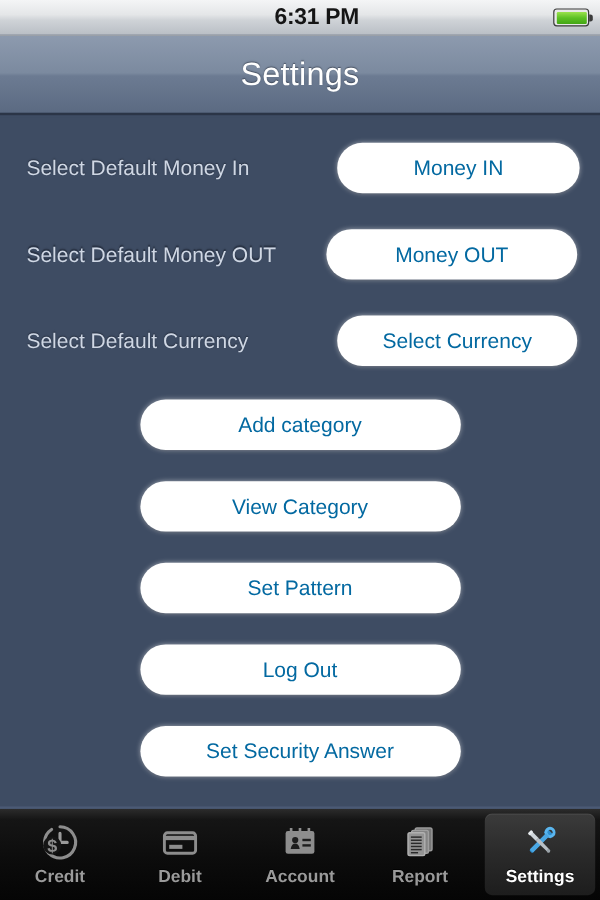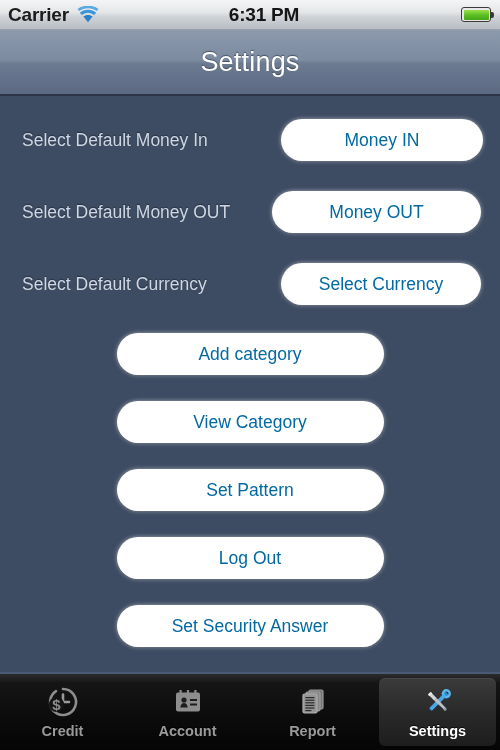--- a/index.html
+++ b/index.html
@@ -175,28 +175,20 @@
     color:#9a9a9a;
     z-index:1;
     text-shadow:0 -1px 0 rgba(0,0,0,0.8);
   }
   .tab.selected .tab-label { color:#ffffff; }
 </style>
 </head>
 <body>
 
 <div class="status-bar">
-  <div class="status-left">
-    <span class="carrier-text">Carrier</span>
-    <svg class="wifi-icon" viewBox="0 0 22 17">
-      <path d="M11 16.3 L6.4 10.6 C7.6 9.6 9.2 9.0 11 9.0 C12.8 9.0 14.4 9.6 15.6 10.6 Z" fill="#2a7fc9"></path>
-      <path d="M2.8 6.7 C5.0 4.8 7.8 3.7 11 3.7 C14.2 3.7 17.0 4.8 19.2 6.7 L17.2 9.1 C15.5 7.6 13.4 6.7 11 6.7 C8.6 6.7 6.5 7.6 4.8 9.1 Z" fill="#3a94d9"></path>
-      <path d="M0.5 3.0 C3.3 0.9 7.0 -0.3 11 -0.3 C15.0 -0.3 18.7 0.9 21.5 3.0 L19.8 5.1 C17.4 3.3 14.4 2.2 11 2.2 C7.6 2.2 4.6 3.3 2.2 5.1 Z" fill="#55a9e4"></path>
-    </svg>
-  </div>
   <div class="status-time">6:31 PM</div>
   <div class="battery">
     <div class="battery-fill"></div>
   </div>
 </div>
 
 <div class="nav-bar">
   <div class="nav-title">Settings</div>
 </div>
 
@@ -242,20 +234,29 @@
     <svg class="tab-icon" viewBox="0 0 34 34">
       <path d="M17 4 a13 13 0 1 1 -9.2 22.2" fill="none" stroke="#8d8d8d" stroke-width="2.6" stroke-linecap="round"></path>
       <path d="M7.8 26.2 A13 13 0 0 1 10 6.2" fill="none" stroke="#8d8d8d" stroke-width="2.6" stroke-linecap="round"></path>
       <path d="M17 9.5 V17 H23" fill="none" stroke="#9a9a9a" stroke-width="2.6" stroke-linecap="round"></path>
       <circle cx="10.5" cy="19.5" r="7.6" fill="#151515"></circle>
       <text x="10.5" y="25" font-family="Liberation Sans, sans-serif" font-size="15" font-weight="bold" fill="#8d8d8d" text-anchor="middle">$</text>
     </svg>
     <span class="tab-label">Credit</span>
   </div>
 
+  <div class="tab">
+    <div class="tab-inner"></div>
+    <svg class="tab-icon" viewBox="0 0 34 34">
+      <rect x="4" y="9" width="26" height="17" rx="2.5" fill="none" stroke="#8d8d8d" stroke-width="2.4"></rect>
+      <rect x="4" y="11.5" width="26" height="3.6" fill="#8d8d8d"></rect>
+      <rect x="8" y="19" width="11" height="3.4" fill="#8d8d8d"></rect>
+    </svg>
+    <span class="tab-label">Debit</span>
+  </div>
 
   <div class="tab">
     <div class="tab-inner"></div>
     <svg class="tab-icon" viewBox="0 0 34 34">
       <rect x="5" y="7.5" width="24" height="19" rx="2" fill="#8d8d8d"></rect>
       <rect x="8.5" y="5" width="2.2" height="4.5" fill="#8d8d8d"></rect>
       <rect x="15.9" y="5" width="2.2" height="4.5" fill="#8d8d8d"></rect>
       <rect x="23.3" y="5" width="2.2" height="4.5" fill="#8d8d8d"></rect>
       <circle cx="13" cy="15" r="2.6" fill="#1d1d1d"></circle>
       <path d="M9.2 22.5 c0.6 -3.3 2 -4.6 3.8 -4.6 c1.8 0 3.2 1.3 3.8 4.6 Z" fill="#1d1d1d"></path>

